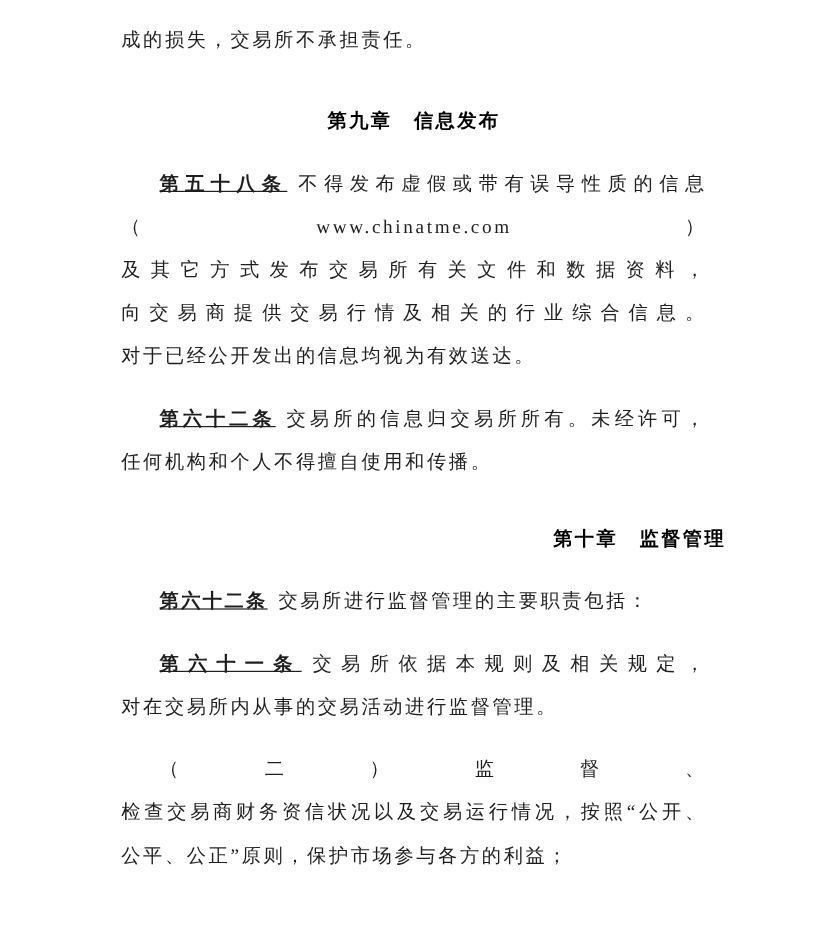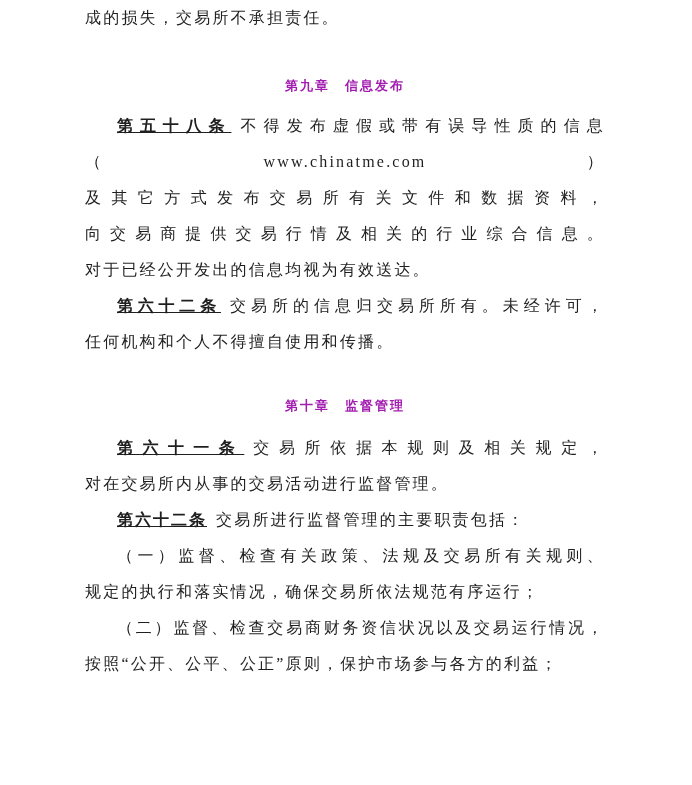--- a/index.html
+++ b/index.html
@@ -13,70 +13,70 @@
     height: 785px;
     margin: 0 auto;
     background: #ffffff;
     box-sizing: border-box;
     padding: 0 87px 0 85px;
     overflow: hidden;
     font-family: "Liberation Serif", "DejaVu Serif", serif;
     color: #1f1f1f;
   }
   .body-par {
-    margin: 0;
+    margin: 16px;
     font-size: 16px;
     line-height: 36px;
     letter-spacing: 2.2px;
     text-align: justify;
     text-justify: inter-character;
     text-align-last: left;
     word-break: keep-all;
   }
   .indent {
     text-indent: 32px;
   }
   .art-label {
     font-weight: 700;
     margin-right: 9px;
     font-family: "Liberation Sans", "DejaVu Sans", sans-serif;
     letter-spacing: 2px;
     text-decoration: underline;
   }
   .chapter-heading {
     margin: 32px 0 4px 0;
-    font-size: 13px;
+    font-size: 16px;
     line-height: 36px;
     font-weight: 700;
     text-align: center;
     letter-spacing: 2px;
-    color: #a21caf;
+    color: #000000;
     font-family: "Liberation Sans", "DejaVu Sans", sans-serif;
   }
   .chapter-heading.second {
     margin: 28px 0 6px 0;
+    text-align: right;
   }
 </style>
 </head>
 <body>
 
 <div class="page">
 
   <p class="body-par">成的损失，交易所不承担责任。</p>
 
   <h2 class="chapter-heading">第九章　信息发布</h2>
 
   <p class="body-par indent"><strong class="art-label">第五十八条</strong><span>不得发布虚假或带有误导性质的信息（www.chinatme.com）及其它方式发布交易所有关文件和数据资料，向交易商提供交易行情及相关的行业综合信息。对于已经公开发出的信息均视为有效送达。</span></p>
 
 
   <p class="body-par indent"><strong class="art-label">第六十二条</strong><span>交易所的信息归交易所所有。未经许可，任何机构和个人不得擅自使用和传播。</span></p>
 
   <h2 class="chapter-heading second">第十章　监督管理</h2>
 
+  <p class="body-par indent"><strong class="art-label">第六十二条</strong><span>交易所进行监督管理的主要职责包括：</span></p>
+
   <p class="body-par indent"><strong class="art-label">第六十一条</strong><span>交易所依据本规则及相关规定，对在交易所内从事的交易活动进行监督管理。</span></p>
 
-  <p class="body-par indent"><strong class="art-label">第六十二条</strong><span>交易所进行监督管理的主要职责包括：</span></p>
-
-  <p class="body-par indent">（一）监督、检查有关政策、法规及交易所有关规则、规定的执行和落实情况，确保交易所依法规范有序运行；</p>
 
   <p class="body-par indent">（二）监督、检查交易商财务资信状况以及交易运行情况，按照“公开、公平、公正”原则，保护市场参与各方的利益；</p>
 
 </div>
 
 </body></html>

